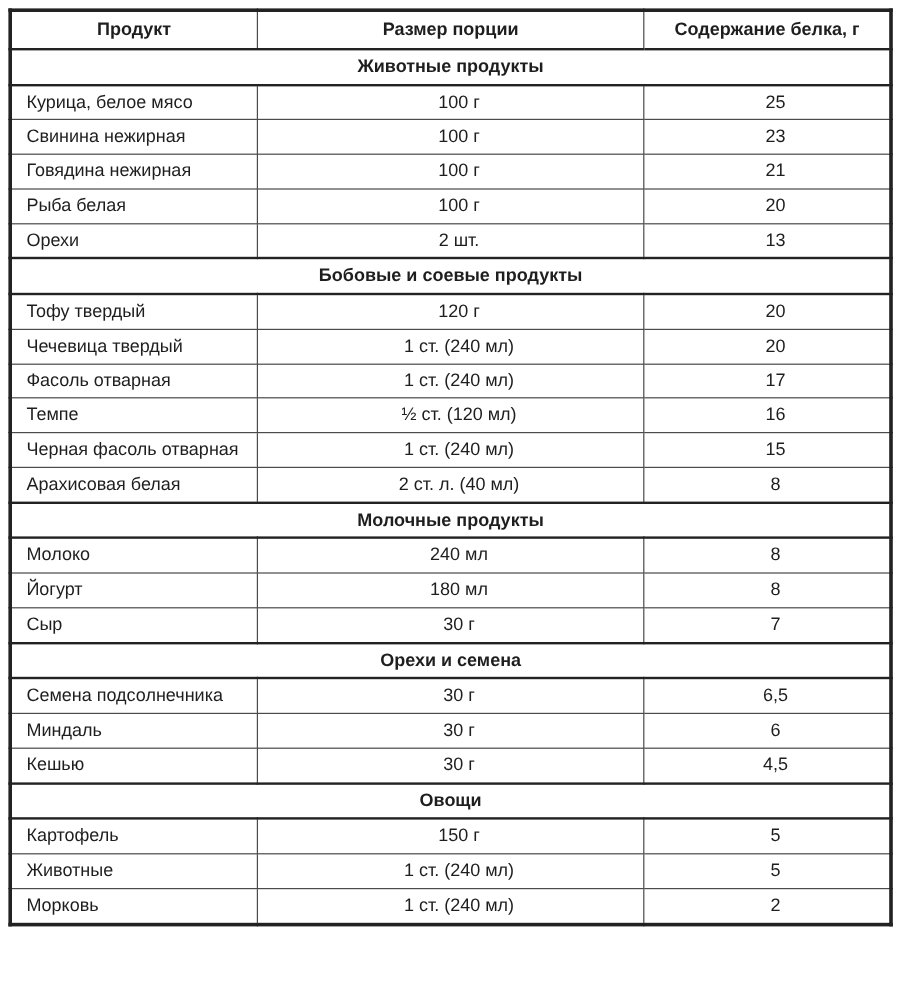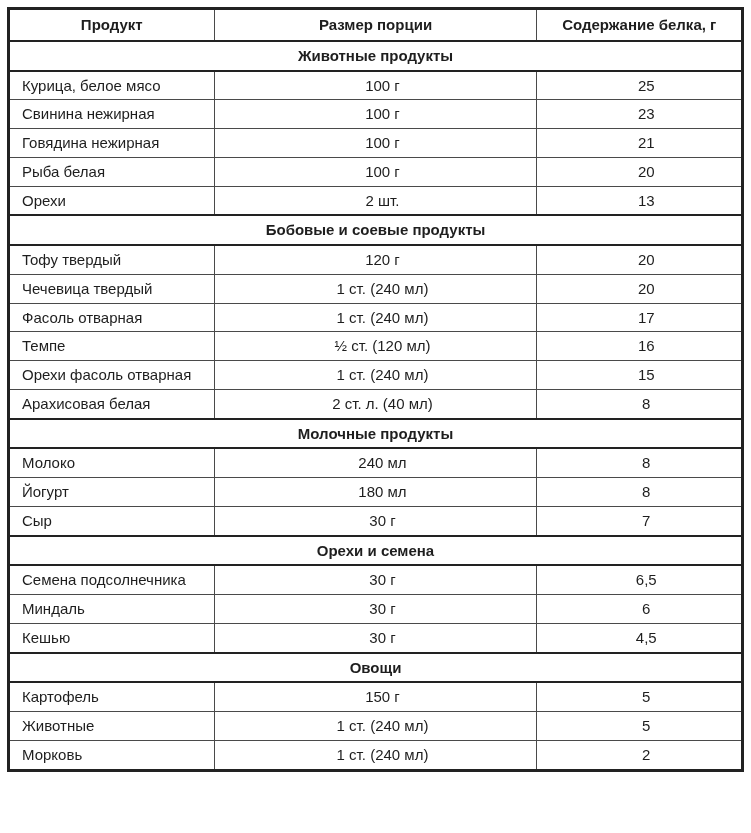--- a/index.html
+++ b/index.html
@@ -118,21 +118,21 @@
         <td class="cell-product">Фасоль отварная</td>
         <td class="cell-portion">1 ст. (240 мл)</td>
         <td class="cell-protein">17</td>
       </tr>
       <tr>
         <td class="cell-product">Темпе</td>
         <td class="cell-portion">½ ст. (120 мл)</td>
         <td class="cell-protein">16</td>
       </tr>
       <tr>
-        <td class="cell-product">Орехи фасоль отварная</td>
+        <td class="cell-product">Черная фасоль отварная</td>
         <td class="cell-portion">1 ст. (240 мл)</td>
         <td class="cell-protein">15</td>
       </tr>
       <tr>
         <td class="cell-product">Арахисовая белая</td>
         <td class="cell-portion">2 ст. л. (40 мл)</td>
         <td class="cell-protein">8</td>
       </tr>
       <tr class="section-row">
         <td colspan="3">Молочные продукты</td>

